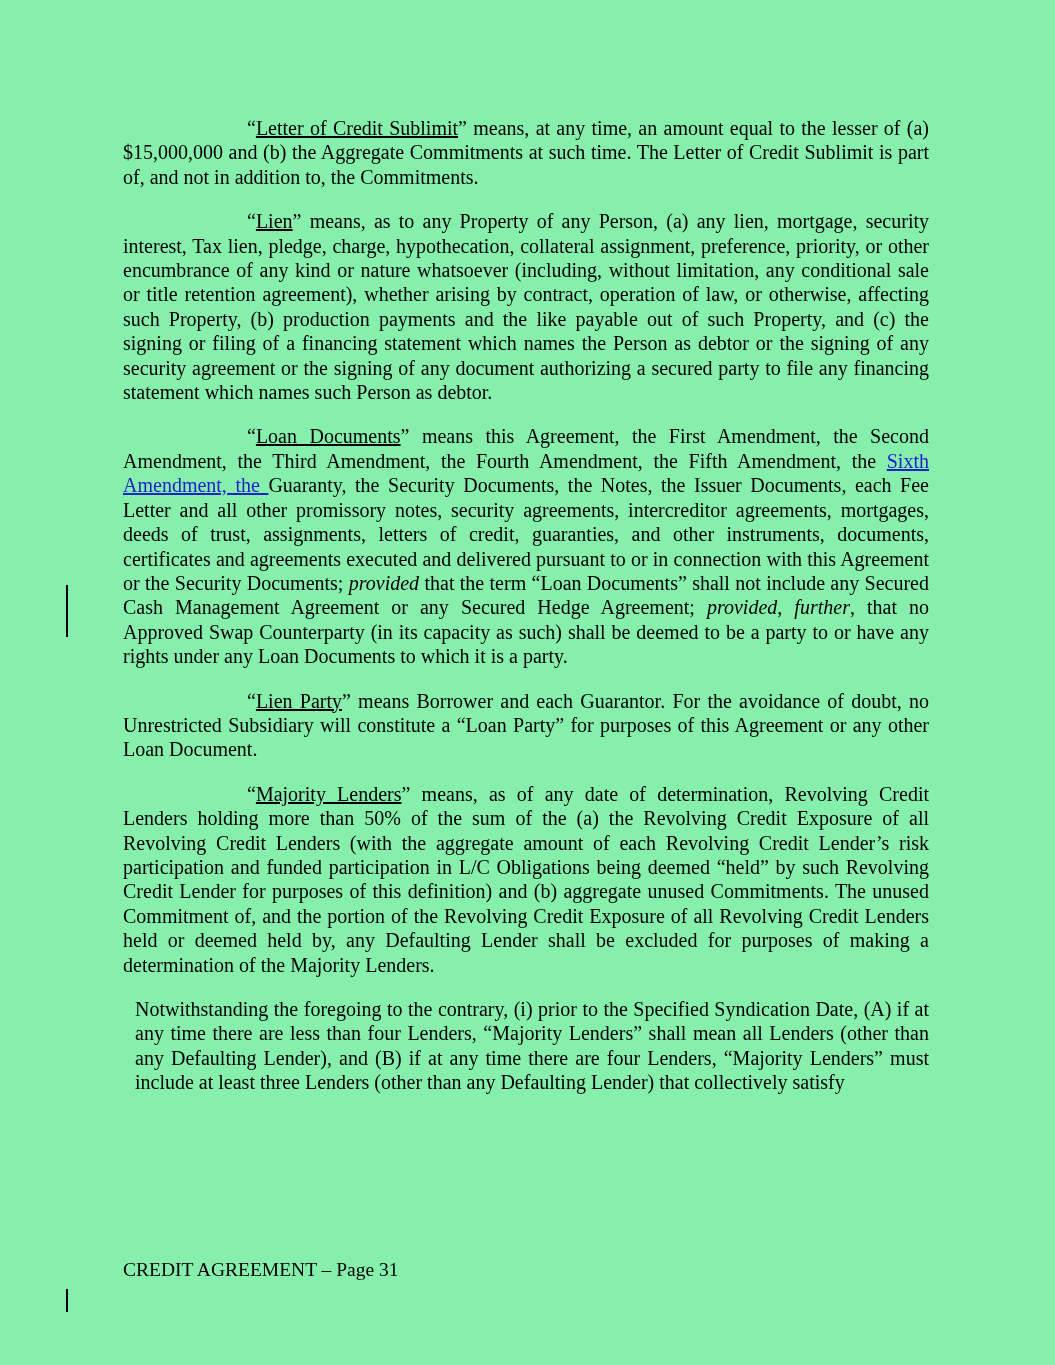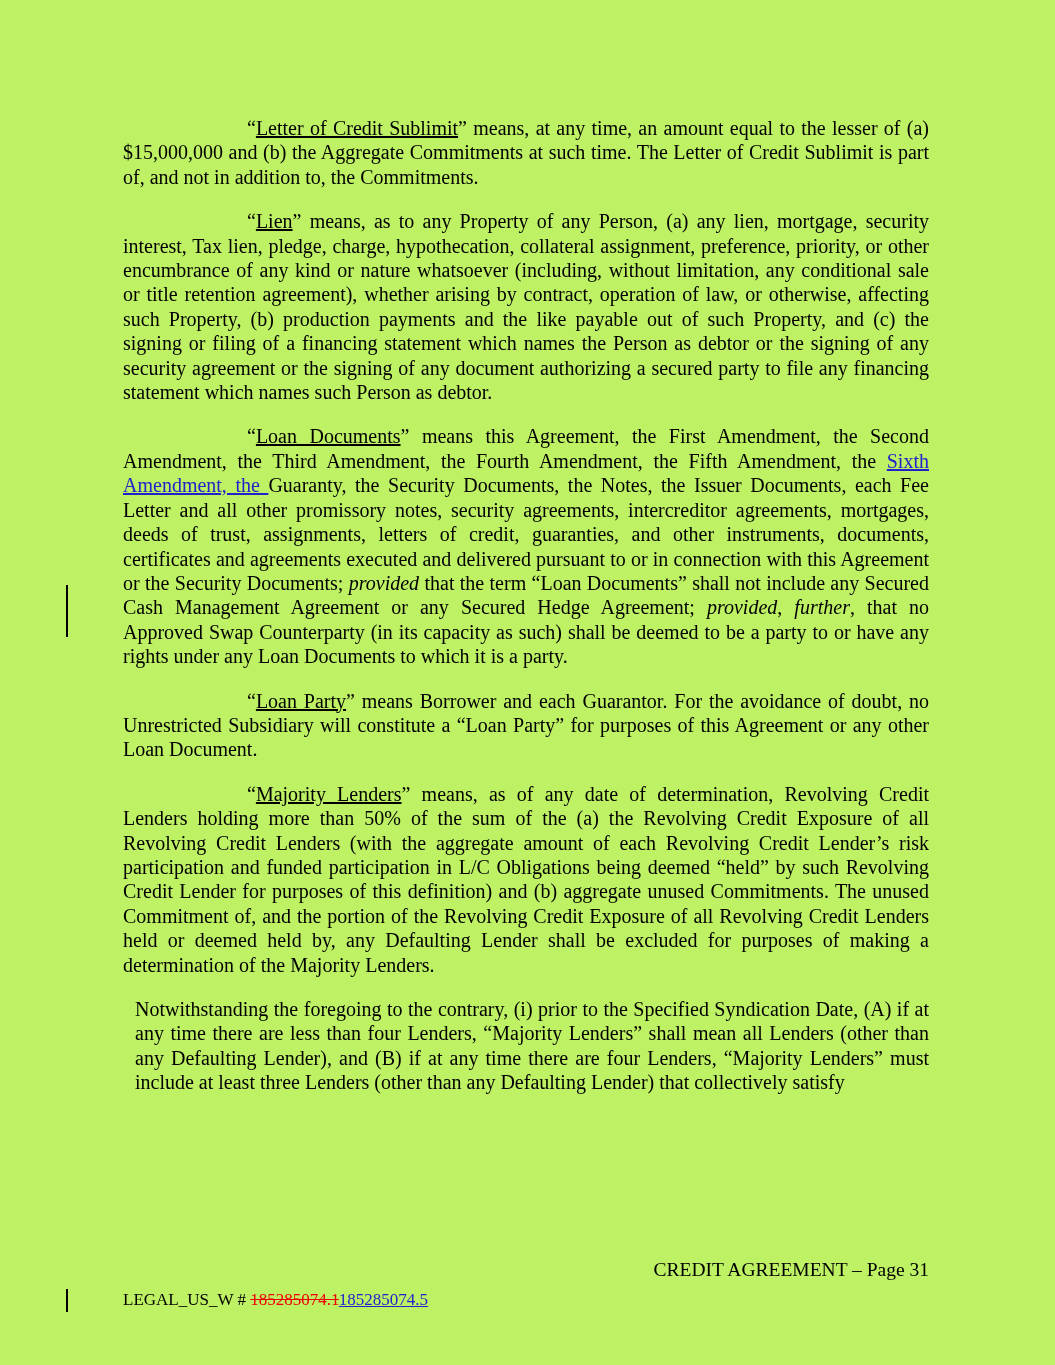--- a/index.html
+++ b/index.html
@@ -4,21 +4,21 @@
 <style>
   html, body {
     margin: 0;
     padding: 0;
     background: #ffffff;
   }
   .page {
     position: relative;
     width: 1055px;
     height: 1365px;
-    background: #bef264;
+    background: #86efac;
     overflow: hidden;
     font-family: "Liberation Serif", "DejaVu Serif", serif;
     color: var(--text, #000000);
   }
   .content {
     position: absolute;
     left: 123px;
     top: 116px;
     width: 806px;
   }
@@ -47,43 +47,41 @@
   .footer {
     position: absolute;
     left: 123px;
     top: 1258px;
     width: 806px;
   }
   .footer-line1 {
     margin: 0 0 7px 0;
     font-size: 19.5px;
     line-height: 24px;
-    text-align: right;
   }
   .footer-line2 {
     margin: 0;
     font-size: 17px;
     line-height: 22px;
   }
 </style>
 </head>
 <body>
 
 <div class="page">
 
   <div class="change-bar" id="change-bar-1"></div>
   <div class="change-bar" id="change-bar-2"></div>
 
   <div class="content">
       <p class="para"><span>“</span><span class="u">Letter of Credit Sublimit</span><span>” means, at any time, an amount equal to the lesser of (a) $15,000,000 and (b) the Aggregate Commitments at such time.  The Letter of Credit Sublimit is part of, and not in addition to, the Commitments.</span></p>
       <p class="para"><span>“</span><span class="u">Lien</span><span>” means, as to any Property of any Person, (a) any lien, mortgage, security interest, Tax lien, pledge, charge, hypothecation, collateral assignment, preference, priority, or other encumbrance of any kind or nature whatsoever (including, without limitation, any conditional sale or title retention agreement), whether arising by contract, operation of law, or otherwise, affecting such Property, (b) production payments and the like payable out of such Property, and (c) the signing or filing of a financing statement which names the Person as debtor or the signing of any security agreement or the signing of any document authorizing a secured party to file any financing statement which names such Person as debtor.</span></p>
       <p class="para"><span>“</span><span class="u">Loan Documents</span><span>” means this Agreement, the First Amendment, the Second Amendment, the Third Amendment, the Fourth Amendment, the Fifth Amendment, the </span><span class="ins">Sixth Amendment, the </span><span>Guaranty, the Security Documents, the Notes, the Issuer Documents, each Fee Letter and all other promissory notes, security agreements, intercreditor agreements, mortgages, deeds of trust, assignments, letters of credit, guaranties, and other instruments, documents, certificates and agreements executed and delivered pursuant to or in connection with this Agreement or the Security Documents; </span><span class="i">provided</span><span> that the term “Loan Documents” shall not include any Secured Cash Management Agreement or any Secured Hedge Agreement; </span><span class="i">provided</span><span>, </span><span class="i">further</span><span>, that no Approved Swap Counterparty (in its capacity as such) shall be deemed to be a party to or have any rights under any Loan Documents to which it is a party.</span></p>
-      <p class="para"><span>“</span><span class="u">Loan Party</span><span>” means Borrower and each Guarantor.  For the avoidance of doubt, no Unrestricted Subsidiary will constitute a “Loan Party” for purposes of this Agreement or any other Loan Document.</span></p>
+      <p class="para"><span>“</span><span class="u">Lien Party</span><span>” means Borrower and each Guarantor.  For the avoidance of doubt, no Unrestricted Subsidiary will constitute a “Loan Party” for purposes of this Agreement or any other Loan Document.</span></p>
       <p class="para"><span>“</span><span class="u">Majority Lenders</span><span>” means, as of any date of determination, Revolving Credit Lenders holding more than 50% of the sum of the (a) the Revolving Credit Exposure of all Revolving Credit Lenders (with the aggregate amount of each Revolving Credit Lender’s risk participation and funded participation in L/C Obligations being deemed “held” by such Revolving Credit Lender for purposes of this definition) and (b) aggregate unused Commitments.  The unused Commitment of, and the portion of the Revolving Credit Exposure of all Revolving Credit Lenders held or deemed held by, any Defaulting Lender shall be excluded for purposes of making a determination of the Majority Lenders.</span></p>
       <p class="para no-indent"><span>Notwithstanding the foregoing to the contrary, (i) prior to the Specified Syndication Date, (A) if at any time there are less than four Lenders, “Majority Lenders” shall mean all Lenders (other than any Defaulting Lender), and (B) if at any time there are four Lenders, “Majority Lenders” must include at least three Lenders (other than any Defaulting Lender) that collectively satisfy</span></p>
     </div>
 
   <div class="footer">
     <p class="footer-line1">CREDIT AGREEMENT – Page 31</p>
-    <p class="footer-line2"><span>LEGAL_US_W # </span><span class="del">185285074.1</span><span class="ins">185285074.5</span></p>
   </div>
 
 </div>
 
 </body></html>

